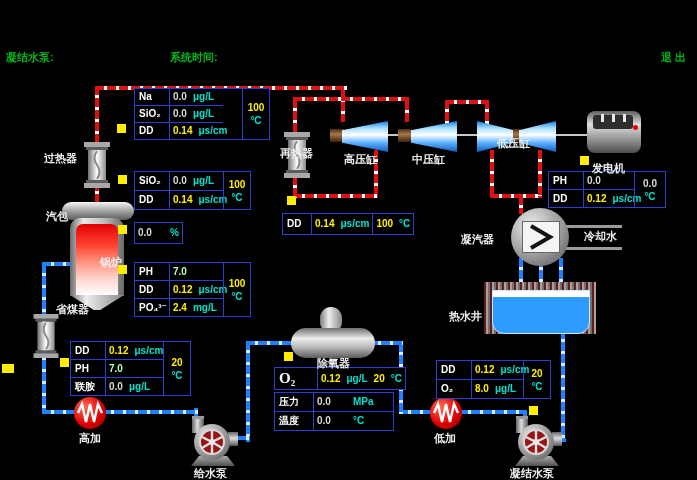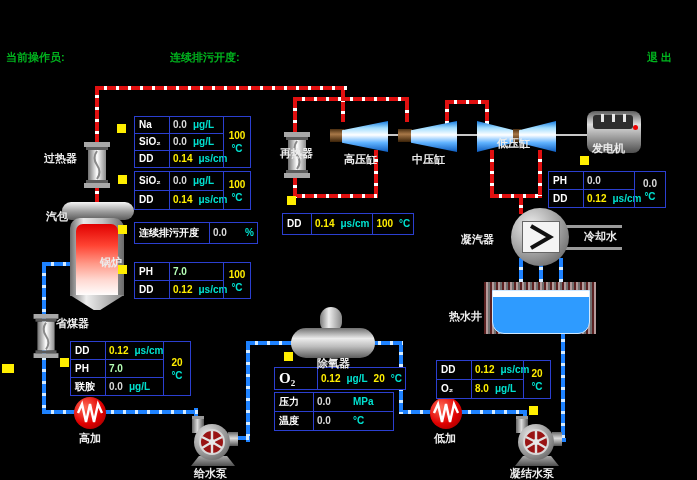--- a/index.html
+++ b/index.html
@@ -69,23 +69,23 @@
          justify-content:center;line-height:1.3;width:26px;}
   .inline{align-items:center;}
   .sep{width:1px;background:#2b3fd0;align-self:stretch;}
   .big{font-size:15px;font-family:"Liberation Serif","DejaVu Serif",serif;}
 </style>
 </head>
 <body>
 
 <div id="screen">
 
-  <div class="green" style="left:6px;top:50px;">当前操作员:</div>
-  <div class="green" style="left:170px;top:50px;">连续排污开度:</div>
-  <div class="green" style="left:647px;top:50px;">退  出</div>
+  <div class="green" style="left:6px;top:50px;">凝结水泵:</div>
+  <div class="green" style="left:170px;top:50px;">系统时间:</div>
+  <div class="green" style="left:661px;top:50px;">退  出</div>
 
   <div class="hp red" style="left:95px;top:86px;width:252px;"></div>
   <div class="vp red" style="left:95px;top:86px;height:120px;"></div>
   <div class="vp red" style="left:341px;top:90px;height:32px;"></div>
   <div class="hp red" style="left:293px;top:97px;width:116px;"></div>
   <div class="vp red" style="left:293px;top:99px;height:34px;"></div>
   <div class="vp red" style="left:405px;top:101px;height:21px;"></div>
   <div class="vp red" style="left:374px;top:150px;height:46px;"></div>
   <div class="hp red" style="left:293px;top:194px;width:85px;"></div>
   <div class="vp red" style="left:293px;top:176px;height:22px;"></div>
@@ -237,47 +237,47 @@
             <line x1="18" y1="18" x2="8" y2="13"></line>
           </g>
         <circle cx="18" cy="18" r="3" fill="#e8e8e8"></circle>
       </svg>
     </div>
   </div>
 
   <div class="lbl" style="left:44px;top:151px;">过热器</div>
   <div class="lbl" style="left:46px;top:209px;">汽包</div>
   <div class="lbl" style="left:58px;top:255px;margin-left:42px;">锅炉</div>
-  <div class="lbl" style="left:56px;top:316px;">省煤器</div>
+  <div class="lbl" style="left:56px;top:302px;">省煤器</div>
   <div class="lbl" style="left:252px;top:146px;margin-left:28px;">再热器</div>
   <div class="lbl" style="left:344px;top:152px;">高压缸</div>
   <div class="lbl" style="left:412px;top:152px;">中压缸</div>
   <div class="lbl" style="left:497px;top:136px;">低压缸</div>
-  <div class="lbl" style="left:592px;top:141px;">发电机</div>
+  <div class="lbl" style="left:592px;top:161px;">发电机</div>
   <div class="lbl" style="left:461px;top:232px;">凝汽器</div>
   <div class="lbl" style="left:584px;top:229px;">冷却水</div>
   <div class="lbl" style="left:449px;top:309px;">热水井</div>
   <div class="lbl" style="left:317px;top:356px;">除氧器</div>
   <div class="lbl" style="left:79px;top:431px;">高加</div>
   <div class="lbl" style="left:434px;top:431px;">低加</div>
   <div class="lbl" style="left:194px;top:466px;text-align:right;">给水泵</div>
   <div class="lbl" style="left:510px;top:466px;">凝结水泵</div>
 
   <div class="ysq" style="left:117px;top:124px;"></div>
   <div class="ysq" style="left:118px;top:175px;"></div>
   <div class="ysq" style="left:118px;top:225px;"></div>
   <div class="ysq" style="left:118px;top:265px;"></div>
   <div class="ysq" style="left:60px;top:358px;"></div>
   <div class="ysq" style="left:2px;top:364px;width:12px;"></div>
   <div class="ysq" style="left:287px;top:196px;"></div>
   <div class="ysq" style="left:284px;top:352px;"></div>
   <div class="ysq" style="left:580px;top:156px;"></div>
   <div class="ysq" style="left:529px;top:406px;"></div>
 
-  <div class="panel" style="left:134px;top:116px;">
+  <div class="panel" style="left:134px;top:88px;gap:19px;">
     <div class="ptable" style="width:88px;">
       <div class="prow">
         <span class="pl">Na</span>
         <span class="pv vw">0.0</span>
         <span class="pv vu">μg/L</span>
       </div>
       <div class="prow">
         <span class="pl">SiO₂</span>
         <span class="pv vw">0.0</span>
         <span class="pv vu">μg/L</span>
@@ -307,36 +307,40 @@
         <span class="pv vu">μs/cm</span>
       </div>
     </div>
     <div class="ptemp">
       <span class="vy">100</span>
       <span class="vu">°C</span>
     </div>
   </div>
 
   <div class="panel inline" style="left:134px;top:222px;height:20px;">
-    <span class="pl" style="width:70px;">连续排污开度</span>
     <span class="pv vw" style="width:26px;">0.0</span>
     <span class="pv vu">%</span>
   </div>
 
   <div class="panel rh17" style="left:134px;top:262px;">
     <div class="ptable" style="width:88px;">
       <div class="prow">
         <span class="pl">PH</span>
         <span class="pv vg">7.0</span>
         <span class="pv vu"></span>
       </div>
       <div class="prow">
         <span class="pl">DD</span>
         <span class="pv vy">0.12</span>
         <span class="pv vu">μs/cm</span>
+      </div>
+      <div class="prow">
+        <span class="pl">PO₄³⁻</span>
+        <span class="pv vy">2.4</span>
+        <span class="pv vu">mg/L</span>
       </div>
     </div>
     <div class="ptemp">
       <span class="vy">100</span>
       <span class="vu">°C</span>
     </div>
   </div>
 
   <div class="panel rh17" style="left:70px;top:341px;">
     <div class="ptable" style="width:92px;">

